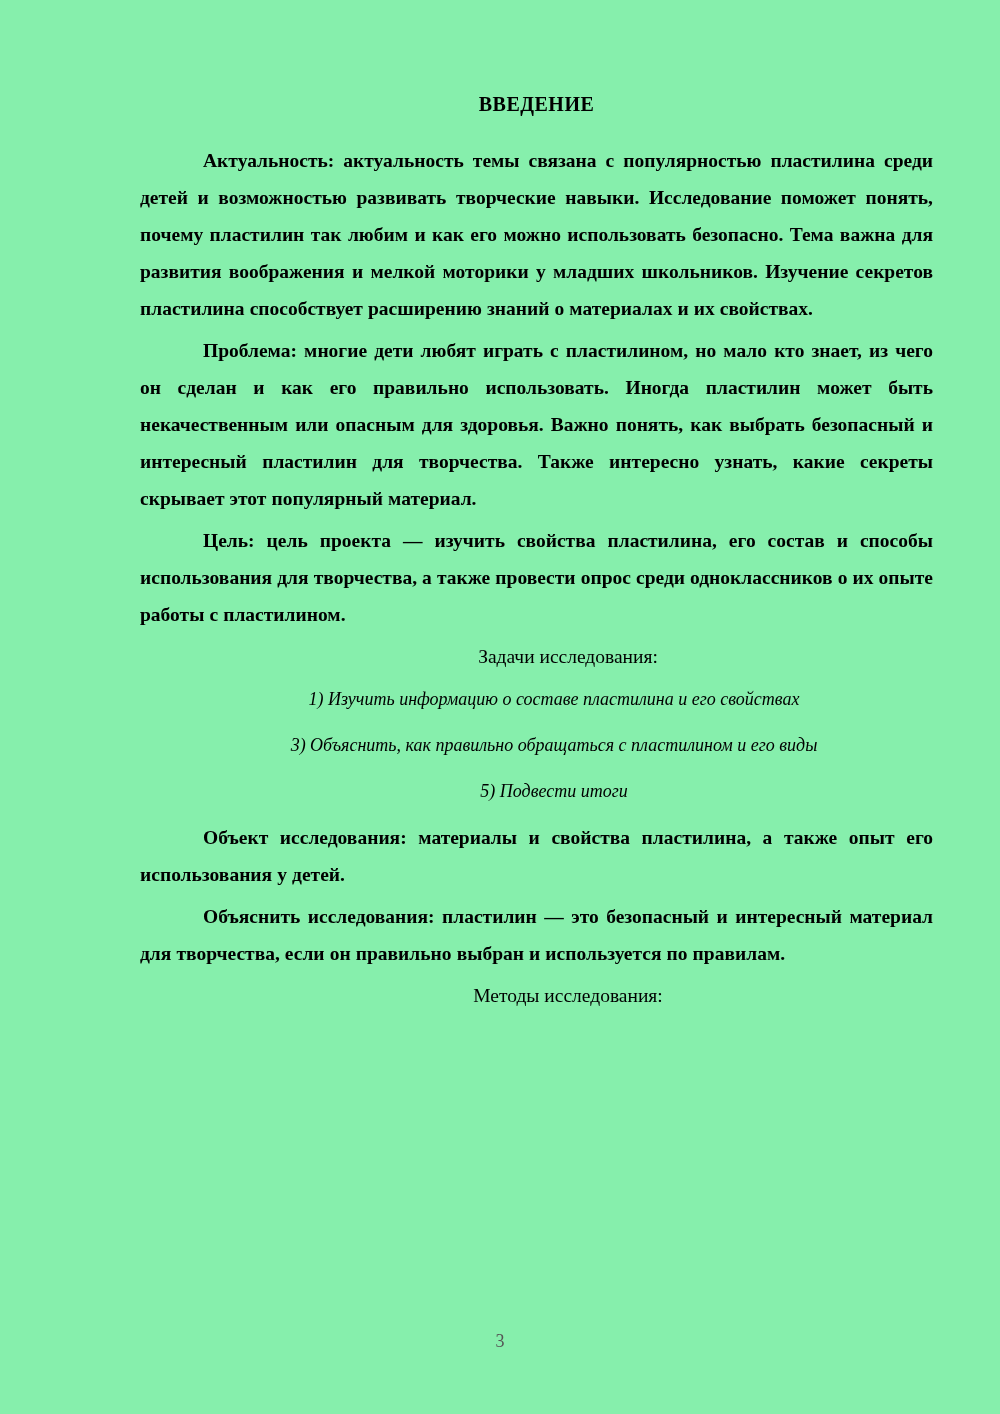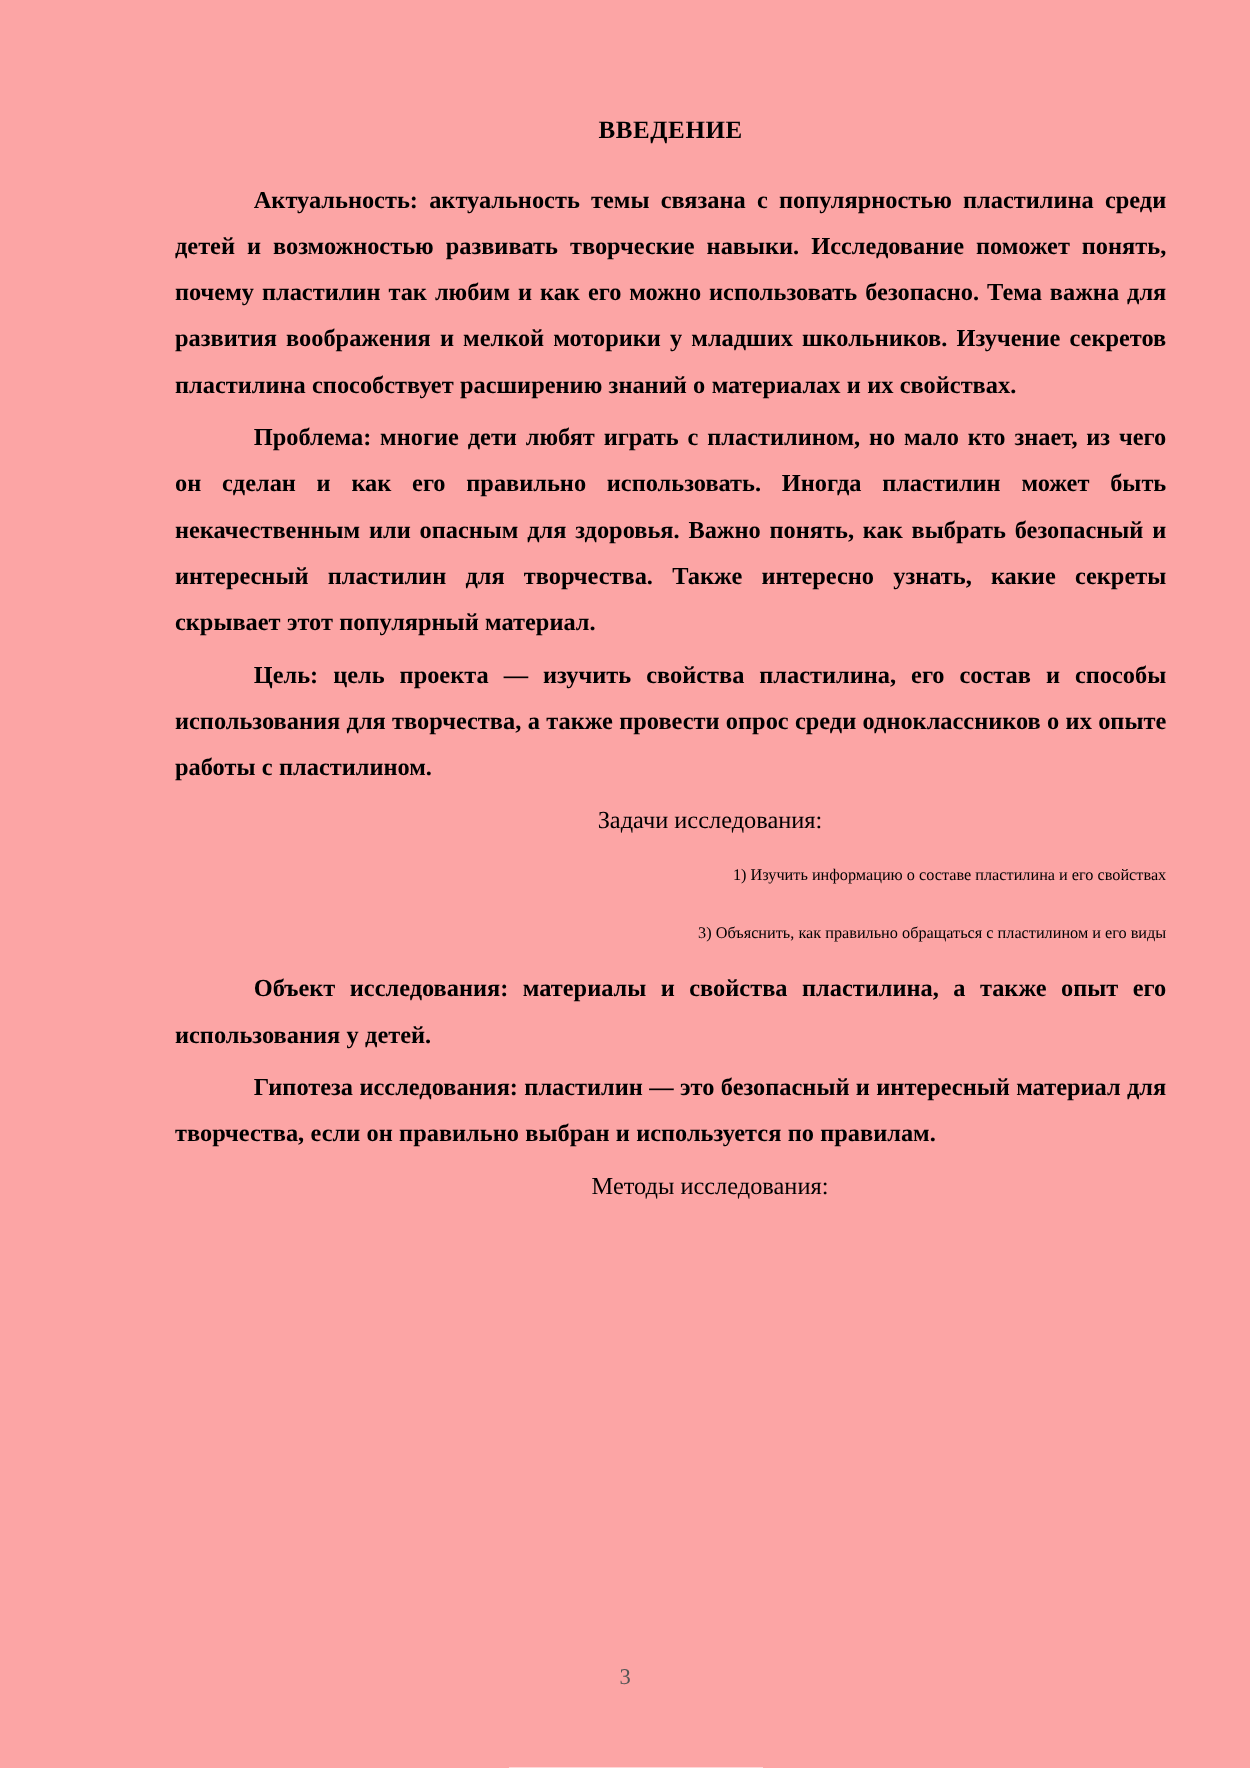--- a/index.html
+++ b/index.html
@@ -8,21 +8,21 @@
     background: #ffffff;
   }
   body {
     font-family: "Liberation Serif", "DejaVu Serif", serif;
     color: #000000;
   }
   #page {
     position: relative;
     width: 1000px;
     height: 1414px;
-    background: #fca5a5;
+    background: #86efac;
     overflow: hidden;
     box-sizing: border-box;
   }
   #content {
     position: absolute;
     left: 140px;
     top: 92px;
     width: 793px;
   }
   .doc-title {
@@ -48,26 +48,27 @@
     font-size: 19.5px;
     line-height: 37px;
     text-align: center;
     text-indent: 63px;
     margin: 0 0 5px 0;
   }
   .list-block {
     margin: 6px 0 6px 0;
   }
   .list-item {
-    font-size: 13px;
+    font-size: 18px;
     line-height: 37px;
-    text-align: right;
+    text-align: center;
     text-indent: 0;
     margin: 0 0 9px 0;
     padding-left: 35px;
+    font-style: italic;
   }
   .page-number {
     position: absolute;
     left: 0;
     right: 0;
     top: 1332px;
     text-align: center;
     font-size: 18px;
     color: #555555;
     line-height: 1;
@@ -86,26 +87,27 @@
 
     <p class="para">Проблема: многие дети любят играть с пластилином, но мало кто знает, из чего он сделан и как его правильно использовать. Иногда пластилин может быть некачественным или опасным для здоровья. Важно понять, как выбрать безопасный и интересный пластилин для творчества. Также интересно узнать, какие секреты скрывает этот популярный материал.</p>
 
     <p class="para">Цель: цель проекта — изучить свойства пластилина, его состав и способы использования для творчества, а также провести опрос среди одноклассников о их опыте работы с пластилином.</p>
 
     <p class="para-plain">Задачи исследования:</p>
 
     <div class="list-block">
       <p class="list-item">1) Изучить информацию о составе пластилина и его свойствах</p>
       <p class="list-item">3) Объяснить, как правильно обращаться с пластилином и его виды</p>
+      <p class="list-item">5) Подвести итоги</p>
     </div>
 
     <p class="para">Объект исследования: материалы и свойства пластилина, а также опыт его использования у детей.</p>
 
 
-    <p class="para">Гипотеза исследования: пластилин — это безопасный и интересный материал для творчества, если он правильно выбран и используется по правилам.</p>
+    <p class="para">Объяснить исследования: пластилин — это безопасный и интересный материал для творчества, если он правильно выбран и используется по правилам.</p>
 
     <p class="para-plain">Методы исследования:</p>
 
   </div>
 
   <div class="page-number">3</div>
 
 </div>
 
 </body></html>

